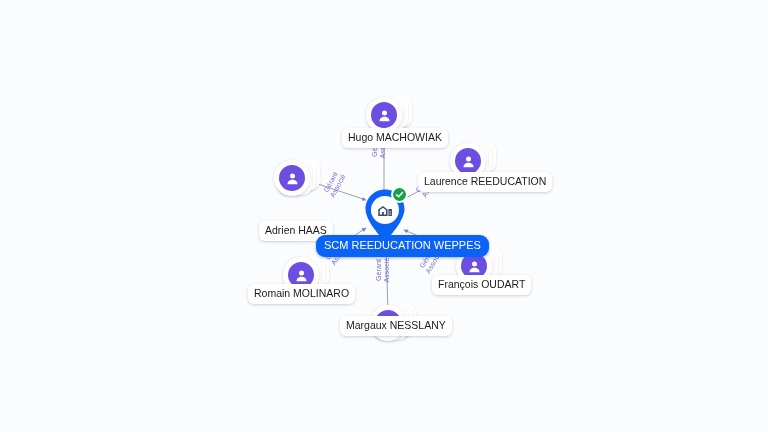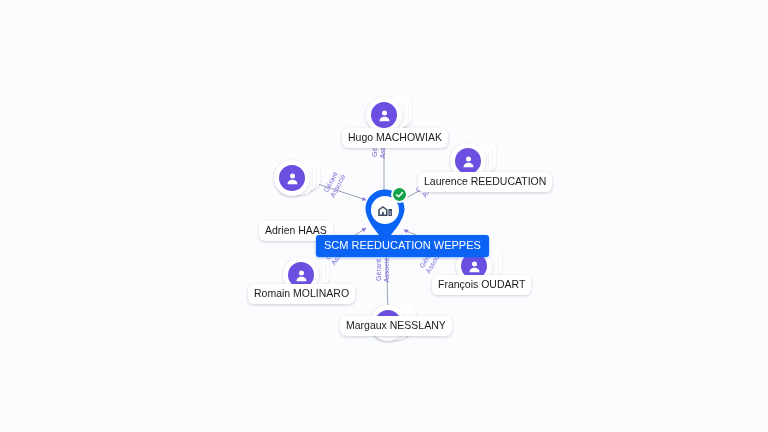--- a/index.html
+++ b/index.html
@@ -126,21 +126,21 @@
   }
   #company-label {
     position: absolute;
     left: 316px;
     top: 235px;
     background: #0b63f6;
     color: #ffffff;
     font-size: 11px;
     line-height: 1;
     padding: 5px 8px 6px 8px;
-    border-radius: 3px;
+    border-radius: 9px;
     white-space: nowrap;
     box-shadow: 0 1px 3px rgba(11,99,246,.45);
   }
 
   
   .edge-label {
     position: absolute;
     color: #7b6ad6;
     font-size: 7px;
     line-height: 8px;

